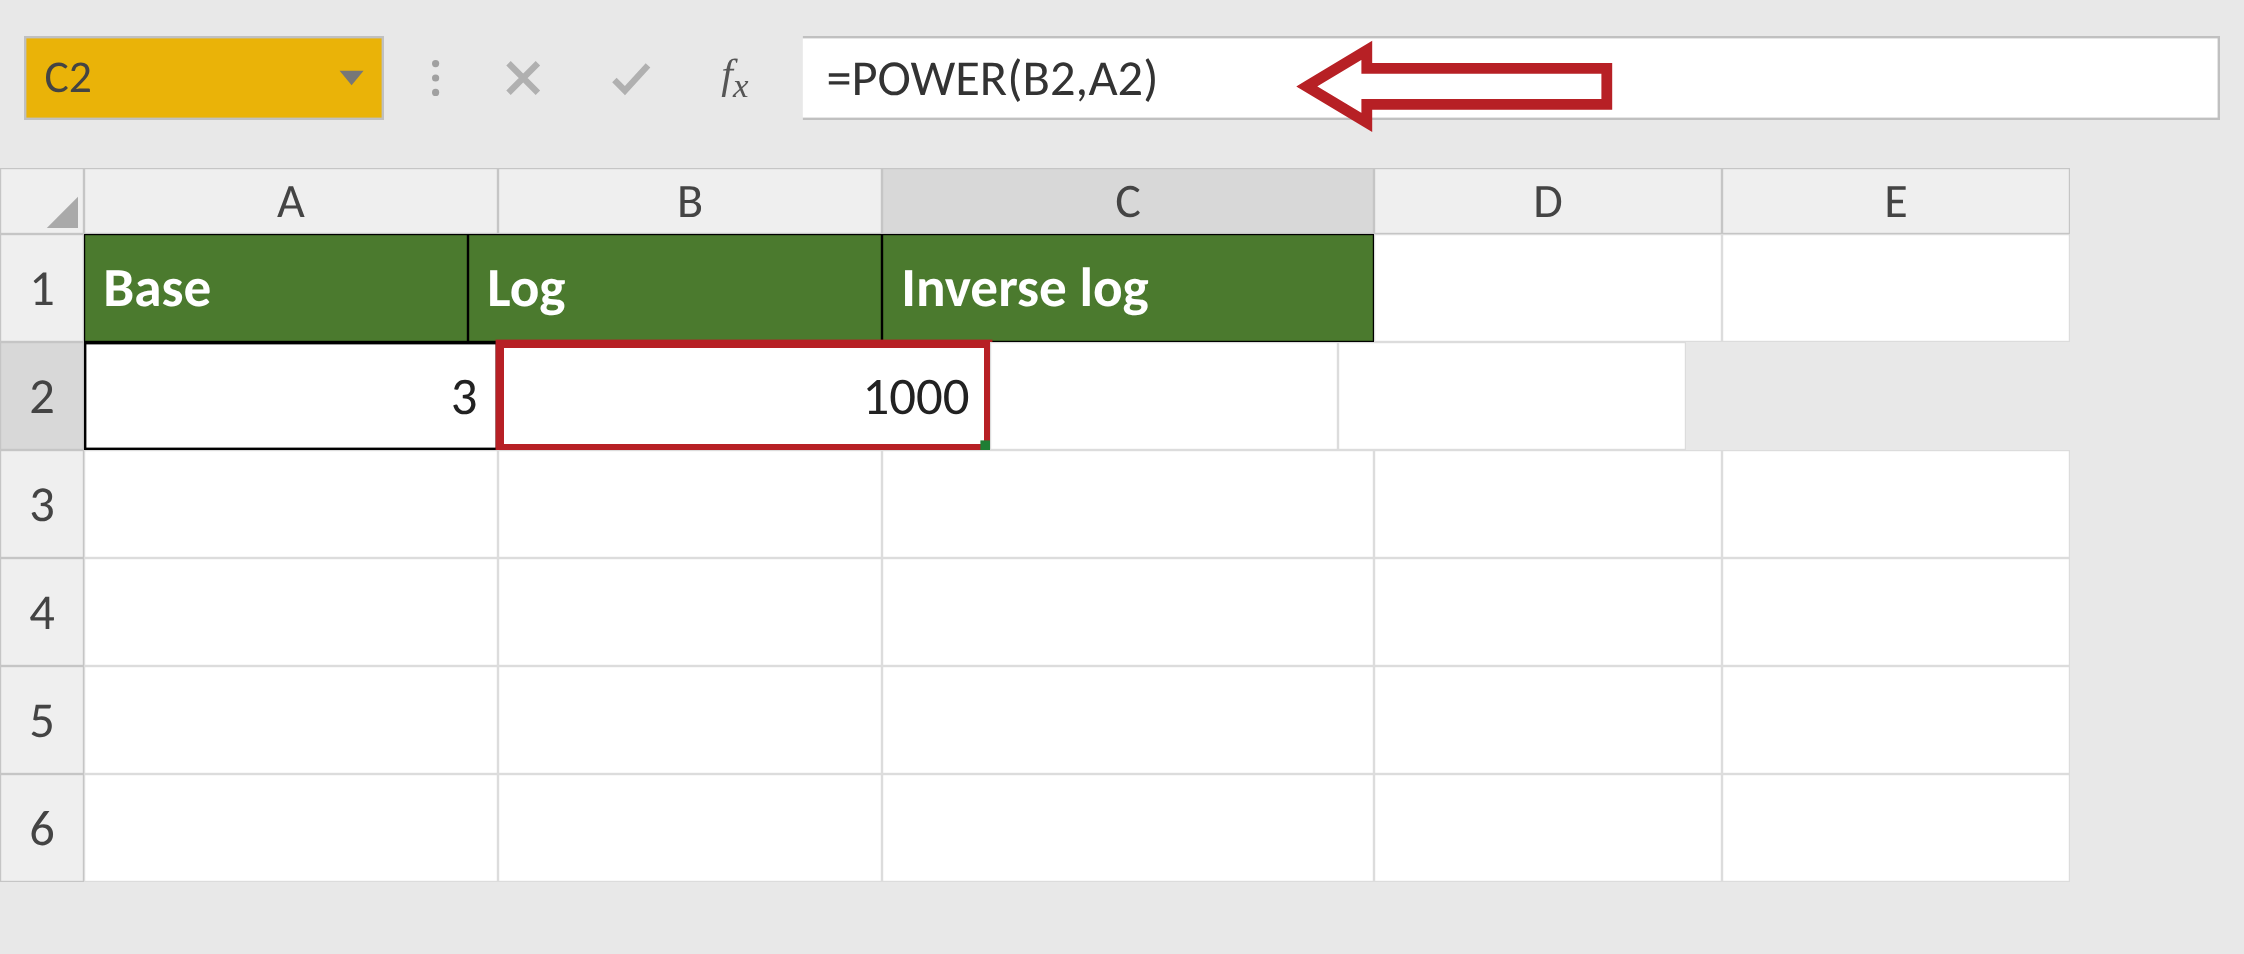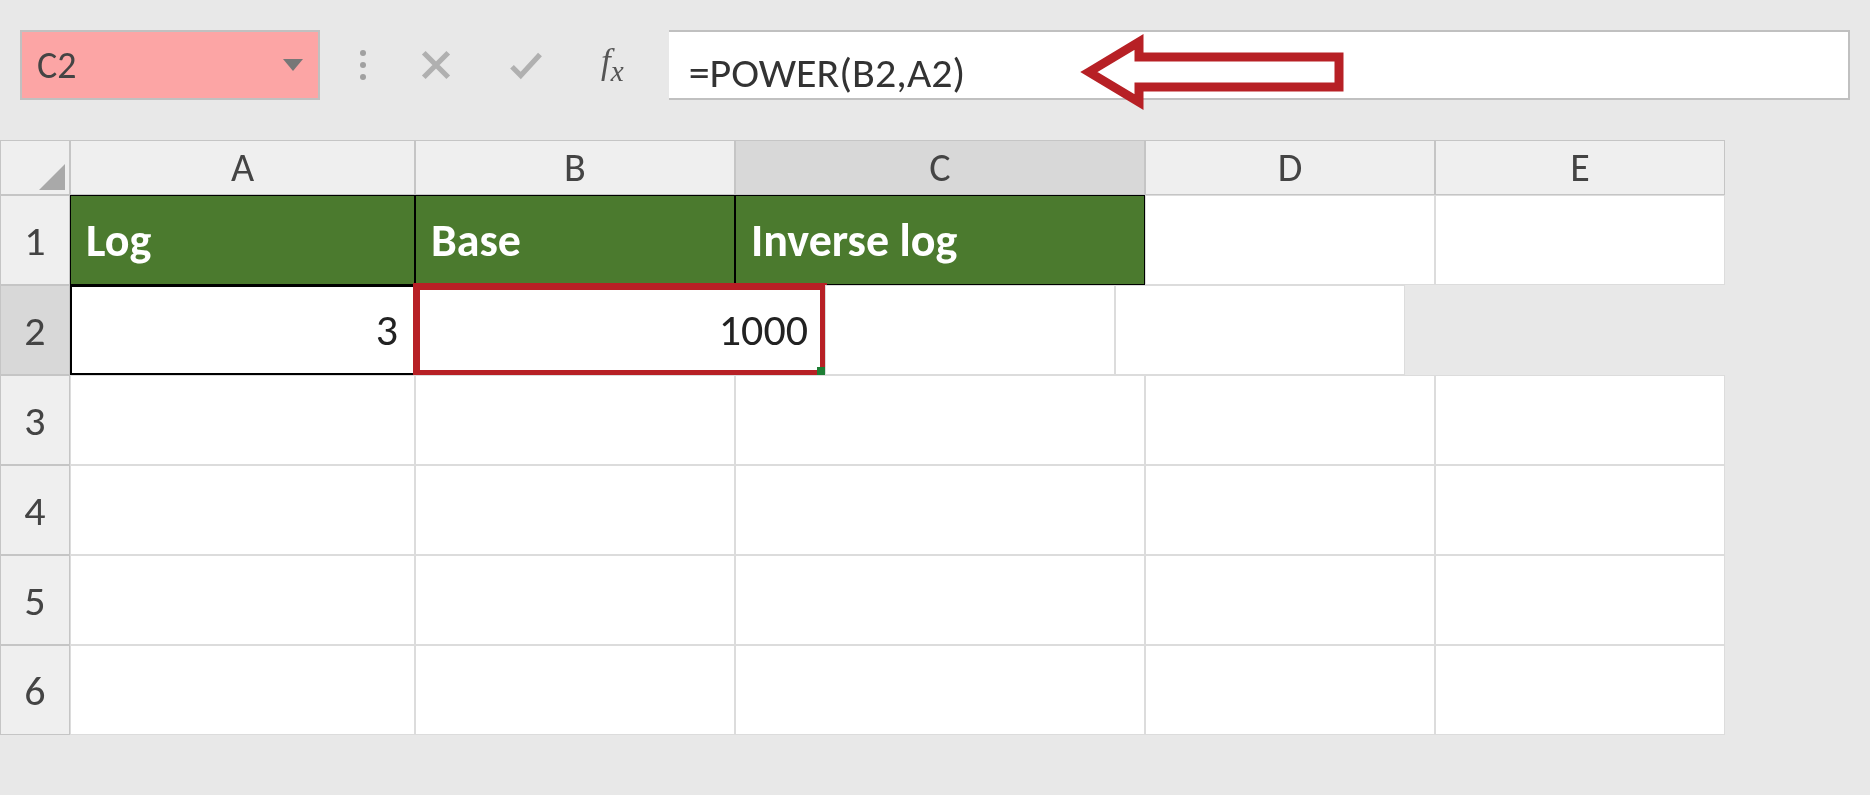--- a/index.html
+++ b/index.html
@@ -14,21 +14,21 @@
     .formula-bar-row {
       display: flex;
       align-items: center;
       padding: 20px 20px 0 20px;
       gap: 30px;
       height: 110px;
     }
     .name-box {
       width: 300px;
       height: 70px;
-      background: #fca5a5;
+      background: #eab308;
       border: 2px solid #c0c0c0;
       display: flex;
       align-items: center;
       padding: 0 15px;
       font-size: 38px;
       color: #444;
       position: relative;
     }
     .name-box .dropdown-arrow {
       position: absolute;
@@ -63,21 +63,21 @@
       color: #555;
       padding: 0 15px;
     }
     .formula-input {
       flex: 1;
       height: 70px;
       background: #ffffff;
       border: 2px solid #c0c0c0;
       border-left: none;
       display: flex;
-      align-items: flex-end;
+      align-items: center;
       padding: 0 20px;
       font-size: 42px;
       color: #333;
       position: relative;
     }
     .arrow-annotation {
       position: absolute;
       left: 410px;
       top: -5px;
     }
@@ -230,25 +230,25 @@
       </div>
     <div class="col-header col-E">
         <span>E</span>
       </div>
   </div>
 
   <div class="row row-1">
     <div class="row-header">
         <span>1</span>
       </div>
+    <div class="cell col-B header-cell">
+        <span>Base</span>
+      </div>
     <div class="cell col-A header-cell">
         <span>Log</span>
-      </div>
-    <div class="cell col-B header-cell">
-        <span>Base</span>
       </div>
     <div class="cell col-C header-cell">
         <span>Inverse log</span>
       </div>
     <div class="cell col-D"></div>
     <div class="cell col-E"></div>
   </div>
 
   <div class="row">
     <div class="row-header selected">

